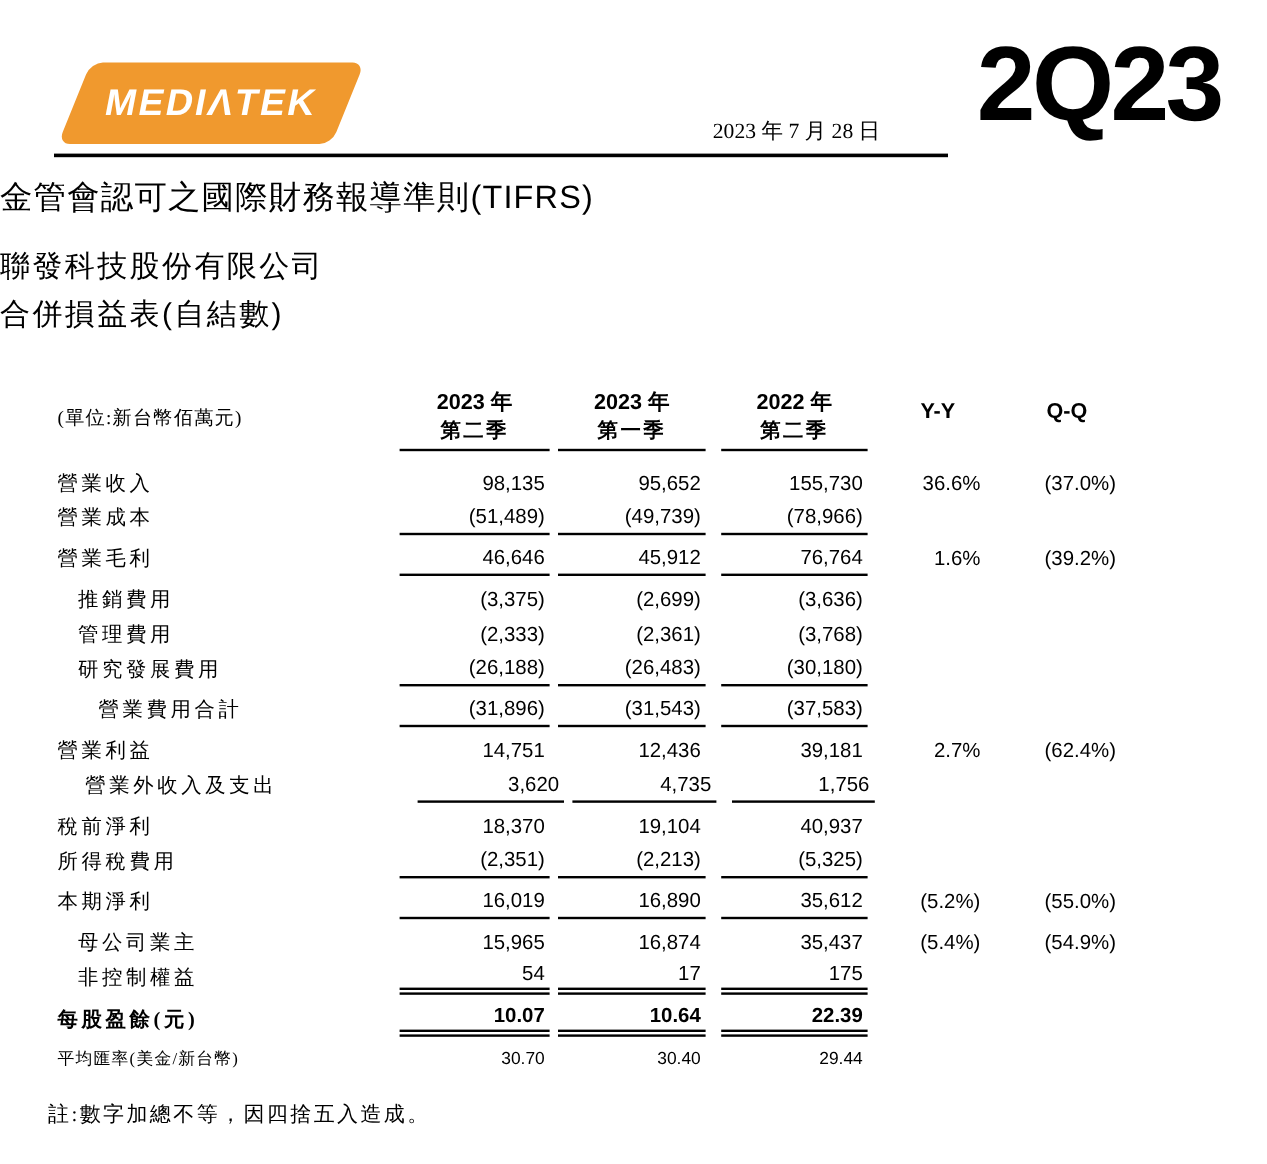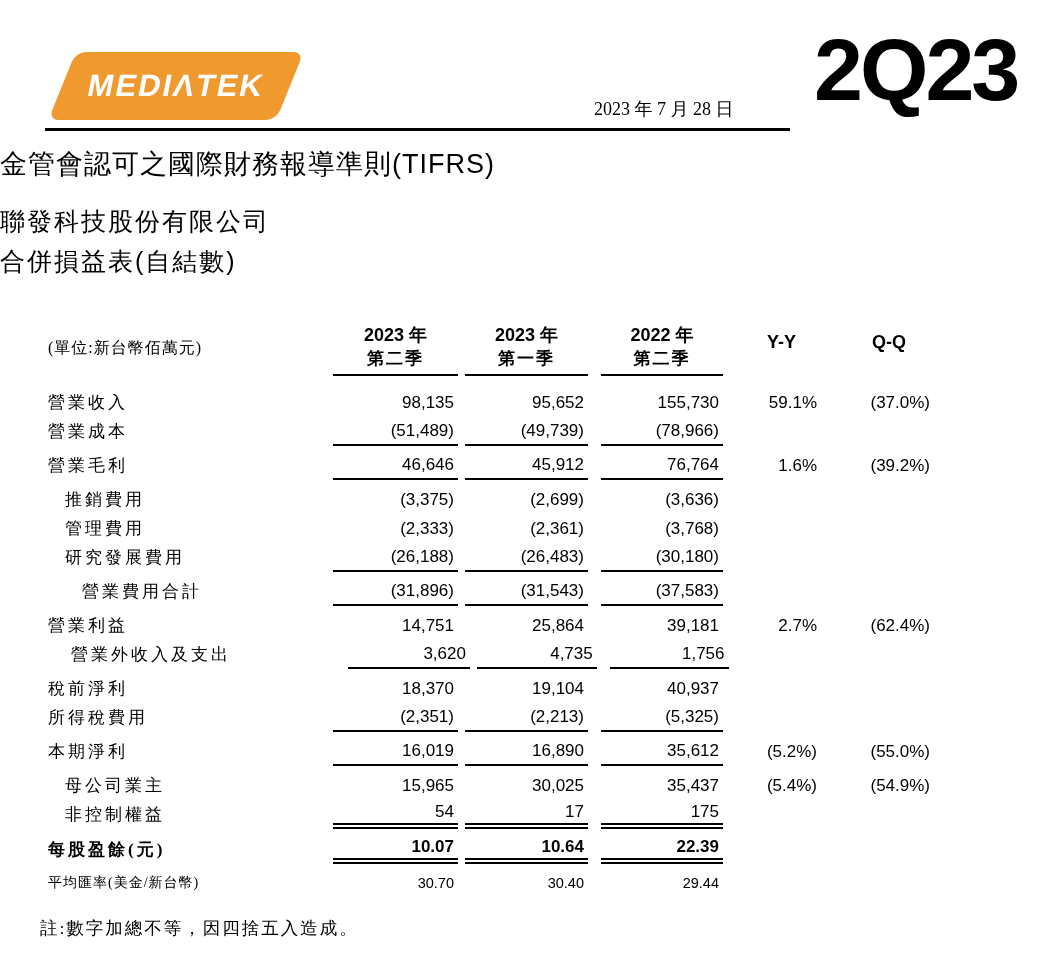--- a/index.html
+++ b/index.html
@@ -114,21 +114,21 @@
       </div>
       <div class="h-side yy">Y-Y</div>
       <div class="h-side qq">Q-Q</div>
     </div>
     <div class="rows" id="rows">
         <div class="row">
           <div class="lcell" style="padding-left: 0px;">營業收入</div>
           <div class="num c1">98,135</div>
           <div class="num c2">95,652</div>
           <div class="num c3">155,730</div>
-          <div class="qq">59.1%</div>
+          <div class="qq">36.6%</div>
           <div class="yy">(37.0%)</div>
         </div>
         <div class="row u1">
           <div class="lcell" style="padding-left: 0px;">營業成本</div>
           <div class="num c1">(51,489)</div>
           <div class="num c2">(49,739)</div>
           <div class="num c3">(78,966)</div>
           <div class="qq"></div>
           <div class="yy"></div>
         </div>
@@ -168,21 +168,21 @@
           <div class="lcell" style="padding-left: 34px;">營業費用合計</div>
           <div class="num c1">(31,896)</div>
           <div class="num c2">(31,543)</div>
           <div class="num c3">(37,583)</div>
           <div class="qq"></div>
           <div class="yy"></div>
         </div>
         <div class="row">
           <div class="lcell" style="padding-left: 0px;">營業利益</div>
           <div class="num c1">14,751</div>
-          <div class="num c2">25,864</div>
+          <div class="num c2">12,436</div>
           <div class="num c3">39,181</div>
           <div class="qq">2.7%</div>
           <div class="yy">(62.4%)</div>
         </div>
         <div class="row u1">
           <div class="lcell" style="padding-left: 0px; margin-left: 23px;">營業外收入及支出</div>
           <div class="num c1">3,620</div>
           <div class="num c2">4,735</div>
           <div class="num c3">1,756</div>
           <div class="qq"></div>
@@ -208,21 +208,21 @@
           <div class="lcell" style="padding-left: 0px;">本期淨利</div>
           <div class="num c1">16,019</div>
           <div class="num c2">16,890</div>
           <div class="num c3">35,612</div>
           <div class="qq">(5.2%)</div>
           <div class="yy">(55.0%)</div>
         </div>
         <div class="row">
           <div class="lcell" style="padding-left: 17px;">母公司業主</div>
           <div class="num c1">15,965</div>
-          <div class="num c2">30,025</div>
+          <div class="num c2">16,874</div>
           <div class="num c3">35,437</div>
           <div class="qq">(5.4%)</div>
           <div class="yy">(54.9%)</div>
         </div>
         <div class="row u2">
           <div class="lcell" style="padding-left: 17px;">非控制權益</div>
           <div class="num c1">54</div>
           <div class="num c2">17</div>
           <div class="num c3">175</div>
           <div class="qq"></div>

